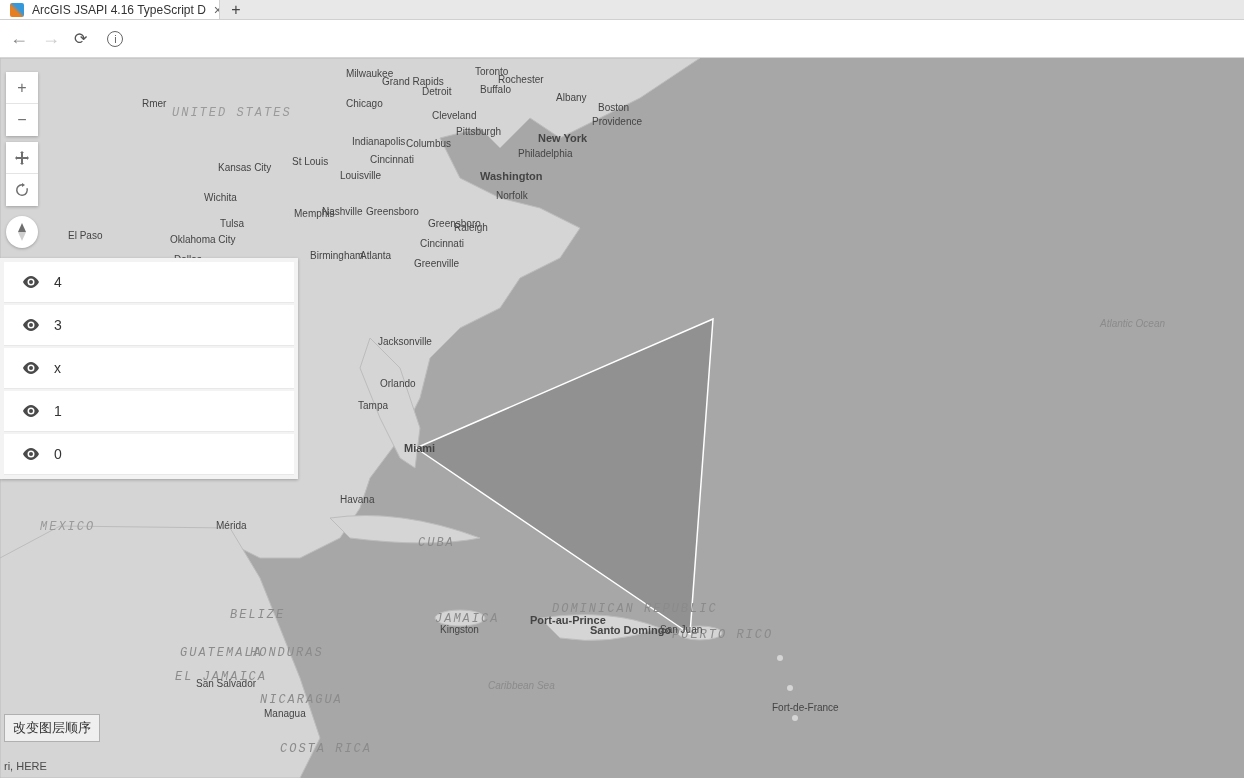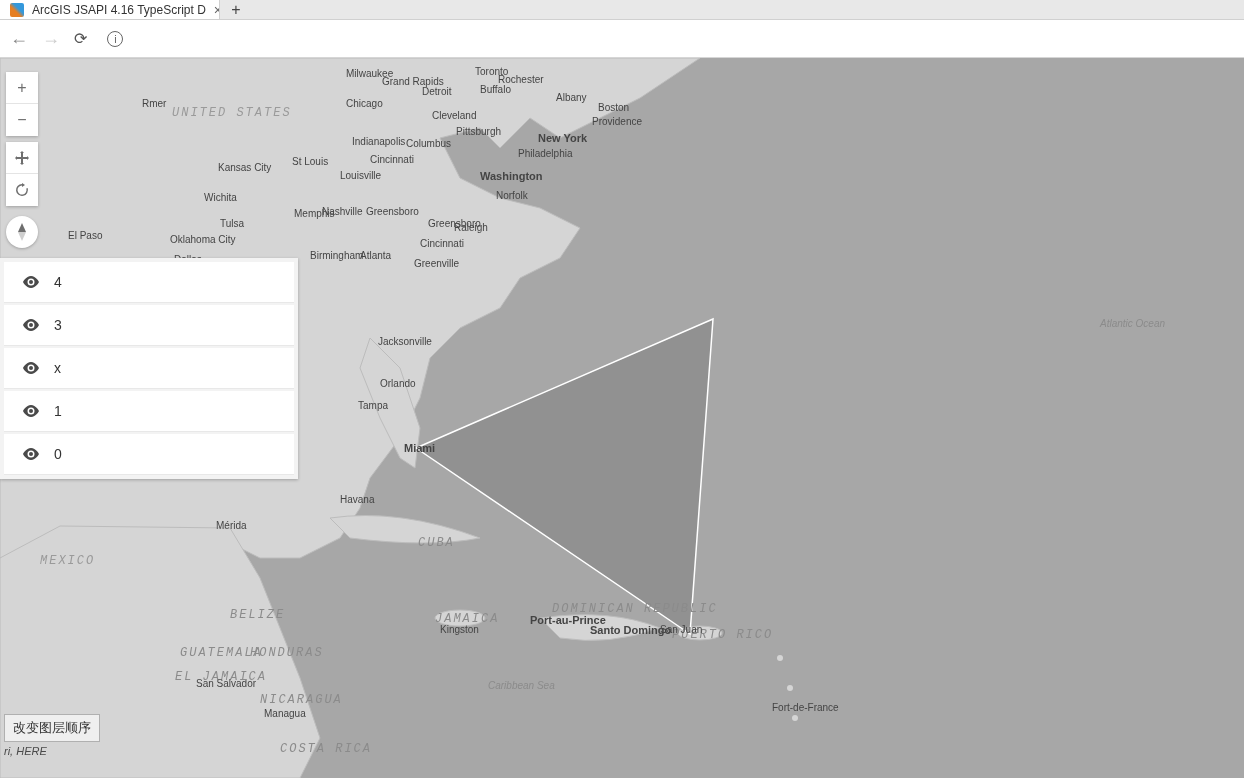--- a/index.html
+++ b/index.html
@@ -39,21 +39,21 @@
 .layer { display:flex; align-items:center; gap:14px; background:#fff; padding:12px 18px; border-bottom:1px solid #e8e8e8; font-size:14px; color:#333; cursor:pointer; margin:2px 4px; }
 .layer:first-child { margin-top:4px; }
 .layer:last-child { margin-bottom:4px; }
 .eye { width:18px; height:12px; flex:none; }
 .eye svg { width:18px; height:12px; display:block; }
 
 
 .action { position:absolute; left:4px; bottom:36px; padding:4px 8px; background:#efefef; border:1px solid #b0b0b0; font-size:13px; color:#333; cursor:pointer; }
 
 
-.attrib { position:absolute; left:4px; bottom:21px; font-size:11px; color:#4a4a4a;font-style:italic; }
+.attrib { position:absolute; left:4px; bottom:6px; font-size:11px; color:#4a4a4a; }
 
 
 .triangle { position:absolute; fill:rgba(128,128,128,.55); stroke:#fff; stroke-width:1.5; }
 
 
 .lbl { position:absolute; font-size:10px; color:#555; white-space:nowrap; pointer-events:none; font-style:italic; }
 .lbl.b { font-weight:600; font-style:normal; color:#444; font-size:11px; }
 .lbl.country { letter-spacing:2px; color:#9a9a9a; font-size:12px;font-family:Liberation Mono, monospace; }
 .lbl.city { font-style:normal; color:#444; }
 .lbl.dim { color:#8b8b8b; }
@@ -98,21 +98,21 @@
     <path d="M60,468 L230,470 L260,520 L280,570 L300,620 L320,680 L300,720 L0,720 L0,500 Z" fill="#d5d5d5" stroke="#bcbcbc"></path>
 
     <circle cx="780" cy="600" r="3" fill="#d5d5d5"></circle>
     <circle cx="790" cy="630" r="3" fill="#d5d5d5"></circle>
     <circle cx="795" cy="660" r="3" fill="#d5d5d5"></circle>
 
     <polygon class="triangle" points="416,390 713,261 690,576"></polygon>
   </svg>
 
   <span class="lbl country" style="left:172px;top:48px">UNITED STATES</span>
-  <span class="lbl country" style="left:40px;top:496px">MEXICO</span>
+  <span class="lbl country" style="left:40px;top:462px">MEXICO</span>
   <span class="lbl country dim" style="left:418px;top:478px">CUBA</span>
   <span class="lbl country dim" style="left:230px;top:550px">BELIZE</span>
   <span class="lbl country dim" style="left:180px;top:588px">GUATEMALA</span>
   <span class="lbl country dim" style="left:250px;top:588px">HONDURAS</span>
   <span class="lbl country dim" style="left:175px;top:612px">EL JAMAICA</span>
   <span class="lbl country dim" style="left:260px;top:635px">NICARAGUA</span>
   <span class="lbl country dim" style="left:280px;top:684px">COSTA RICA</span>
   <span class="lbl country dim" style="left:435px;top:554px">JAMAICA</span>
   <span class="lbl country dim" style="left:552px;top:544px">DOMINICAN REPUBLIC</span>
   <span class="lbl country dim" style="left:672px;top:570px">PUERTO RICO</span>

